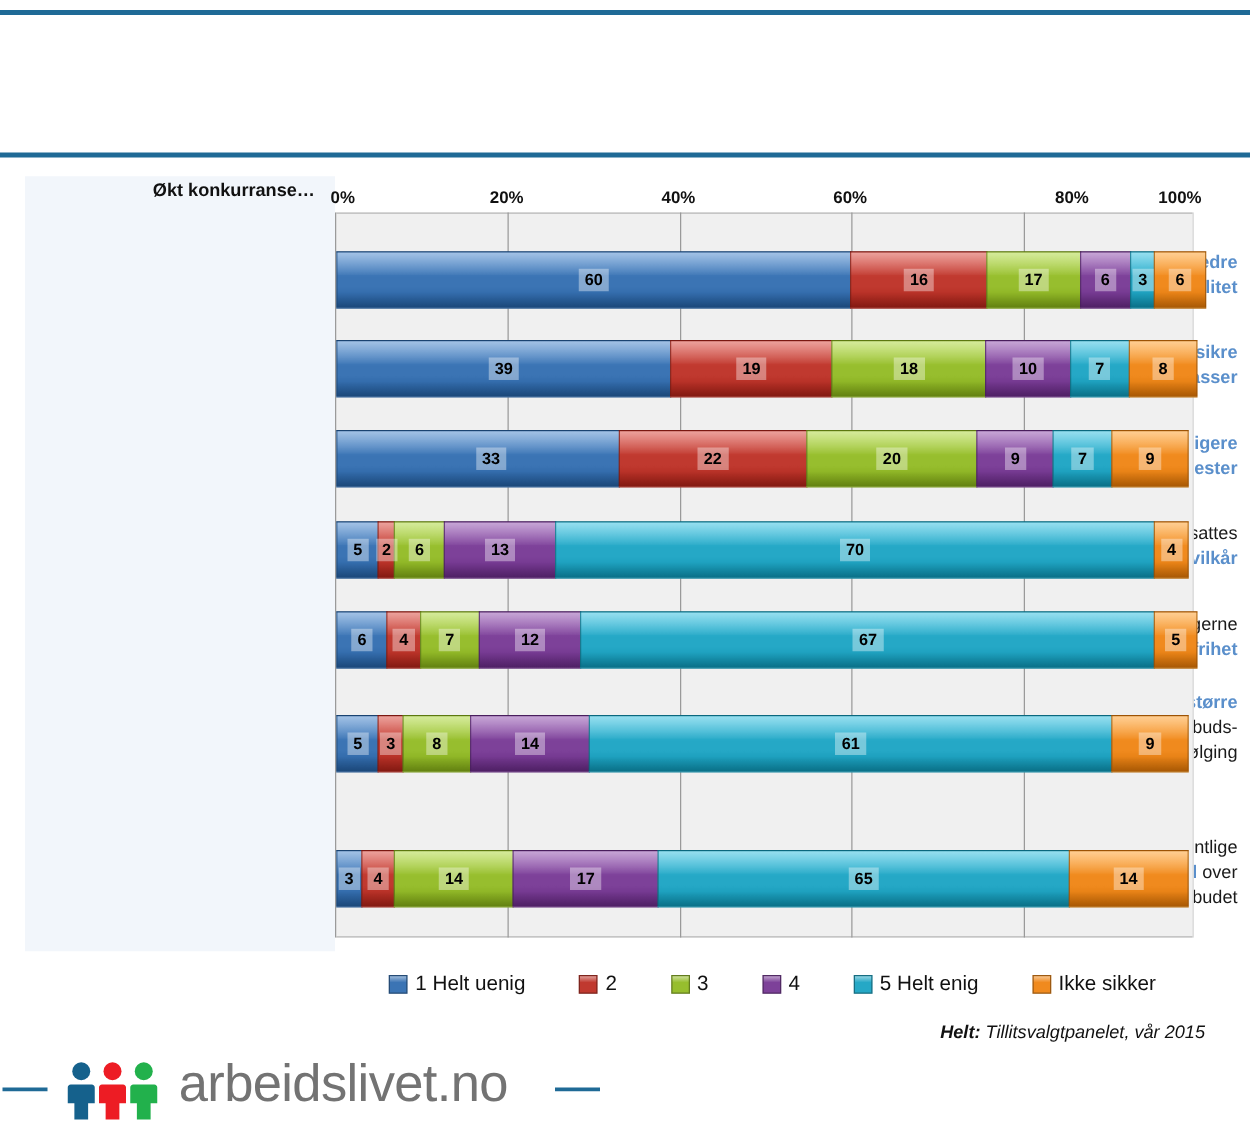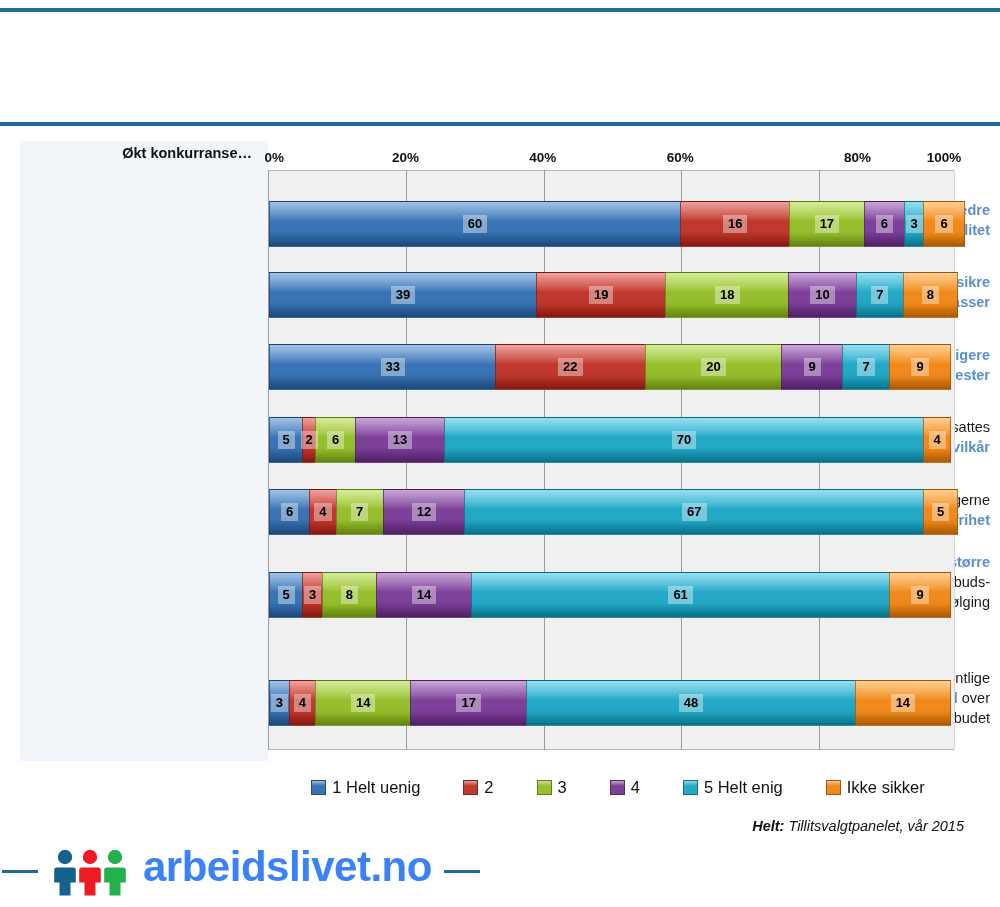--- a/index.html
+++ b/index.html
@@ -144,21 +144,21 @@
     position: absolute; left: 2px; top: 22px; width: 36px; height: 3px;
     background: #1F6A96;
   }
   .foot-rule-r {
     position: absolute; left: 444px; top: 22px; width: 36px; height: 3px;
     background: #1F6A96;
   }
   .people { position: absolute; left: 52px; top: 0px; }
   .wordmark {
     position: absolute; left: 143px; top: -5px;
-    font-size: 42px; color: #3b82f6; font-weight: 700;
+    font-size: 42px; color: #737373; font-weight: 400;
     letter-spacing: -0.5px;
   }
 </style>
 </head>
 <body>
 
 <div id="root">
 
   <div class="title-block">
     <div class="title-rule top"></div>
@@ -405,21 +405,21 @@
             <span class="val">14</span>
           </div>
           <div class="seg" style="width: 116.79px; background: linear-gradient(rgb(153, 93, 181) 0%, rgb(125, 65, 153) 45%, rgb(125, 65, 153) 62%, rgb(101, 41, 129) 100%);">
             <div class="glossTop"></div>
             <div class="glossBot"></div>
             <span class="val">17</span>
           </div>
           <div class="seg" style="width: 329.76px; background: linear-gradient(rgb(65, 196, 226) 0%, rgb(37, 168, 198) 45%, rgb(37, 168, 198) 62%, rgb(13, 144, 174) 100%);">
             <div class="glossTop"></div>
             <div class="glossBot"></div>
-            <span class="val">48</span>
+            <span class="val">65</span>
           </div>
           <div class="seg" style="width: 96.18px; background: linear-gradient(rgb(255, 166, 58) 0%, rgb(240, 138, 30) 45%, rgb(240, 138, 30) 62%, rgb(216, 114, 6) 100%);">
             <div class="glossTop"></div>
             <div class="glossBot"></div>
             <span class="val">14</span>
           </div>
         </div>
       </div>
   </div>
 

